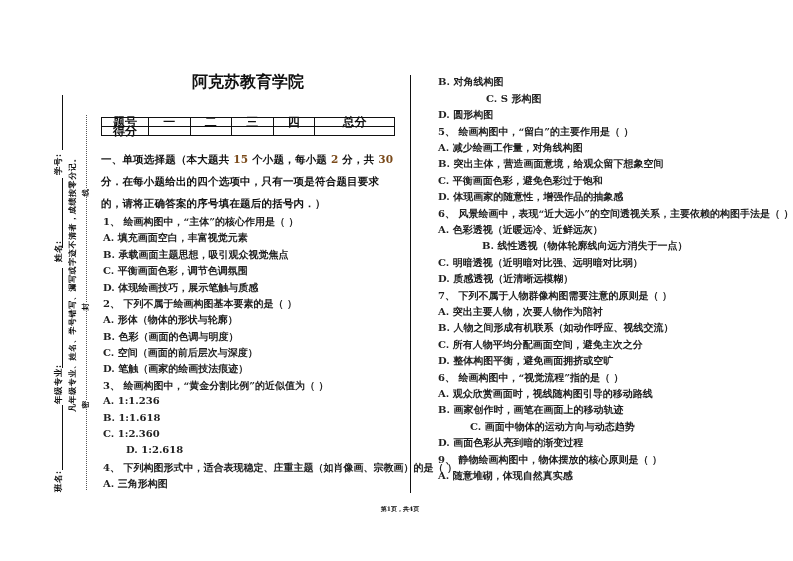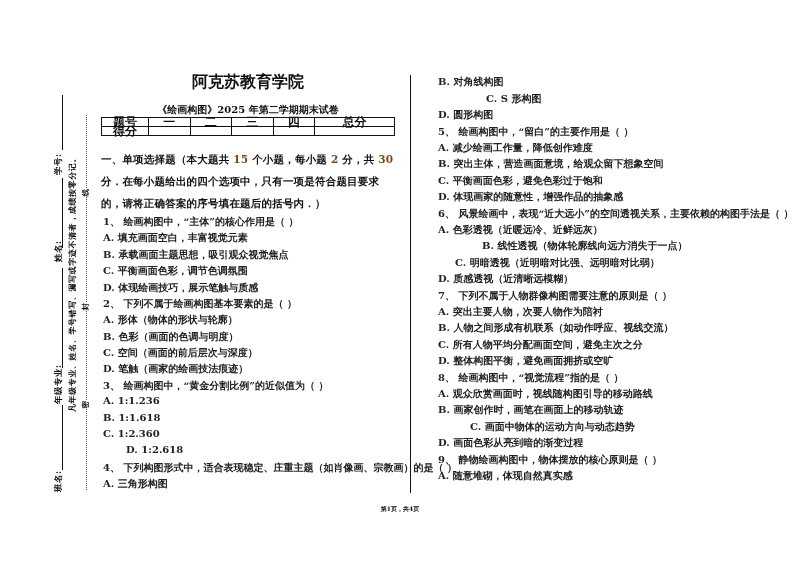--- a/index.html
+++ b/index.html
@@ -54,21 +54,20 @@
   <div class="vnote" style="left:67px; top:412px;">凡年级专业、姓名、学号错写、漏写或字迹不清者，成绩按零分记。</div>
 
   <div class="dotline" style="left:86px; top:115px; height:375px;"></div>
   <div class="sealchar" style="left:82px; top:188px;">线</div>
   <div class="sealchar" style="left:82px; top:302px;">封</div>
   <div class="sealchar" style="left:82px; top:400px;">密</div>
 </div>
 
 <div class="title-wrap">
   <div class="school title1">阿克苏教育学院</div>
-  <div class="school title2">《绘画构图》2025 年第二学期期末试卷</div>
 </div>
 
 <table class="score">
   <tbody>
       <tr>
     <td class="c0">题号</td>
     <td>一</td>
     <td>二</td>
     <td>三</td>
     <td>四</td>
@@ -107,35 +106,35 @@
   <div class="q" style="left:103px; top:477px;">A. 三角形构图</div>
 </div>
 
 <div class="divider"></div>
 
 <div>
   <div class="q" style="left:438px; top:75px;">B. 对角线构图</div>
   <div class="q" style="left:438px; top:92px;margin-left:48px;">C. S 形构图</div>
   <div class="q" style="left:438px; top:108px;">D. 圆形构图</div>
   <div class="q" style="left:438px; top:125px;">5、 绘画构图中，“留白”的主要作用是（ ）</div>
-  <div class="q" style="left:438px; top:141px;">A. 减少绘画工作量，降低创作难度</div>
+  <div class="q" style="left:438px; top:141px;">A. 减少绘画工作量，对角线构图</div>
   <div class="q" style="left:438px; top:157px;">B. 突出主体，营造画面意境，给观众留下想象空间</div>
   <div class="q" style="left:438px; top:174px;">C. 平衡画面色彩，避免色彩过于饱和</div>
   <div class="q" style="left:438px; top:190px;">D. 体现画家的随意性，增强作品的抽象感</div>
   <div class="q" style="left:438px; top:207px;">6、 风景绘画中，表现“近大远小”的空间透视关系，主要依赖的构图手法是（ ）</div>
   <div class="q" style="left:438px; top:223px;">A. 色彩透视（近暖远冷、近鲜远灰）</div>
   <div class="q" style="left:438px; top:239px;padding-left:44px;">B. 线性透视（物体轮廓线向远方消失于一点）</div>
-  <div class="q" style="left:438px; top:256px;margin-left:17px;">C. 明暗透视（近明暗对比强、远明暗对比弱）</div>
+  <div class="q" style="left:438px; top:256px;">C. 明暗透视（近明暗对比强、远明暗对比弱）</div>
   <div class="q" style="left:438px; top:272px;">D. 质感透视（近清晰远模糊）</div>
   <div class="q" style="left:438px; top:289px;">7、 下列不属于人物群像构图需要注意的原则是（ ）</div>
   <div class="q" style="left:438px; top:305px;">A. 突出主要人物，次要人物作为陪衬</div>
   <div class="q" style="left:438px; top:321px;">B. 人物之间形成有机联系（如动作呼应、视线交流）</div>
   <div class="q" style="left:438px; top:338px;">C. 所有人物平均分配画面空间，避免主次之分</div>
   <div class="q" style="left:438px; top:354px;">D. 整体构图平衡，避免画面拥挤或空旷</div>
-  <div class="q" style="left:438px; top:371px;">8、 绘画构图中，“视觉流程”指的是（ ）</div>
+  <div class="q" style="left:438px; top:371px;">6、 绘画构图中，“视觉流程”指的是（ ）</div>
   <div class="q" style="left:438px; top:387px;">A. 观众欣赏画面时，视线随构图引导的移动路线</div>
   <div class="q" style="left:438px; top:403px;">B. 画家创作时，画笔在画面上的移动轨迹</div>
   <div class="q" style="left:438px; top:420px;padding-left:32px;">C. 画面中物体的运动方向与动态趋势</div>
   <div class="q" style="left:438px; top:436px;">D. 画面色彩从亮到暗的渐变过程</div>
   <div class="q" style="left:438px; top:453px;">9、 静物绘画构图中，物体摆放的核心原则是（ ）</div>
   <div class="q" style="left:438px; top:469px;">A. 随意堆砌，体现自然真实感</div>
 </div>
 
 <div class="footer">第1页，共4页</div>
 

